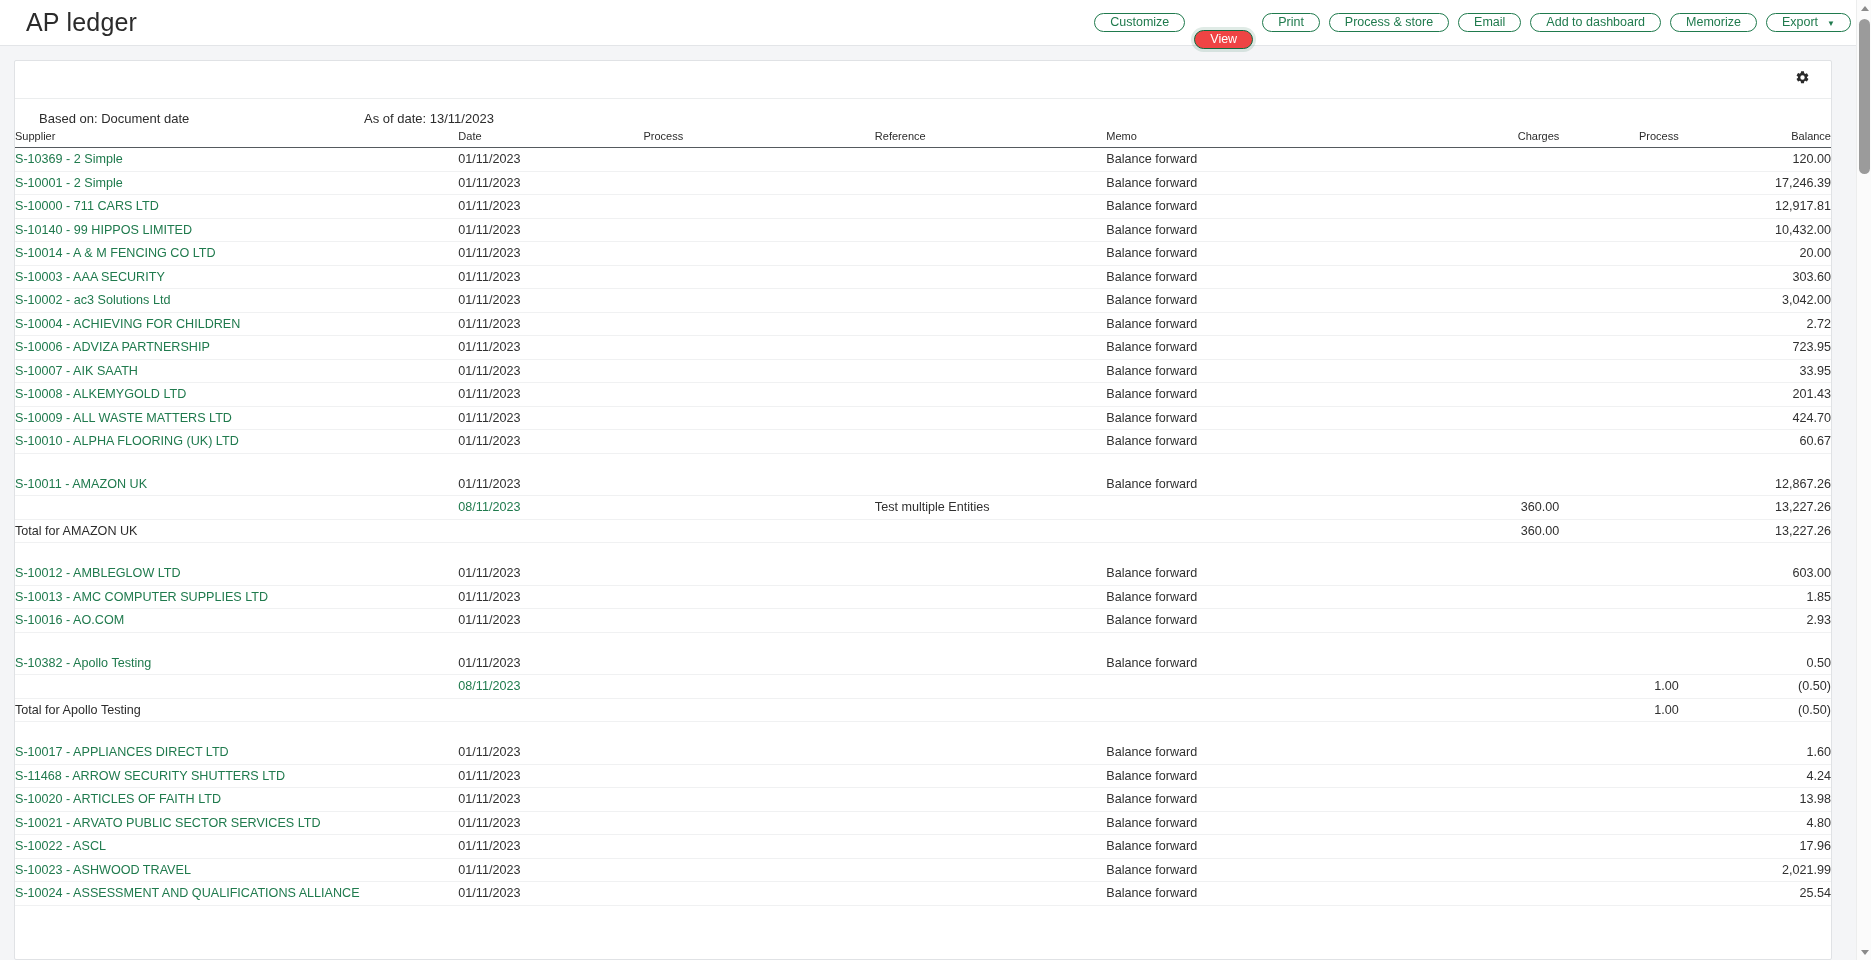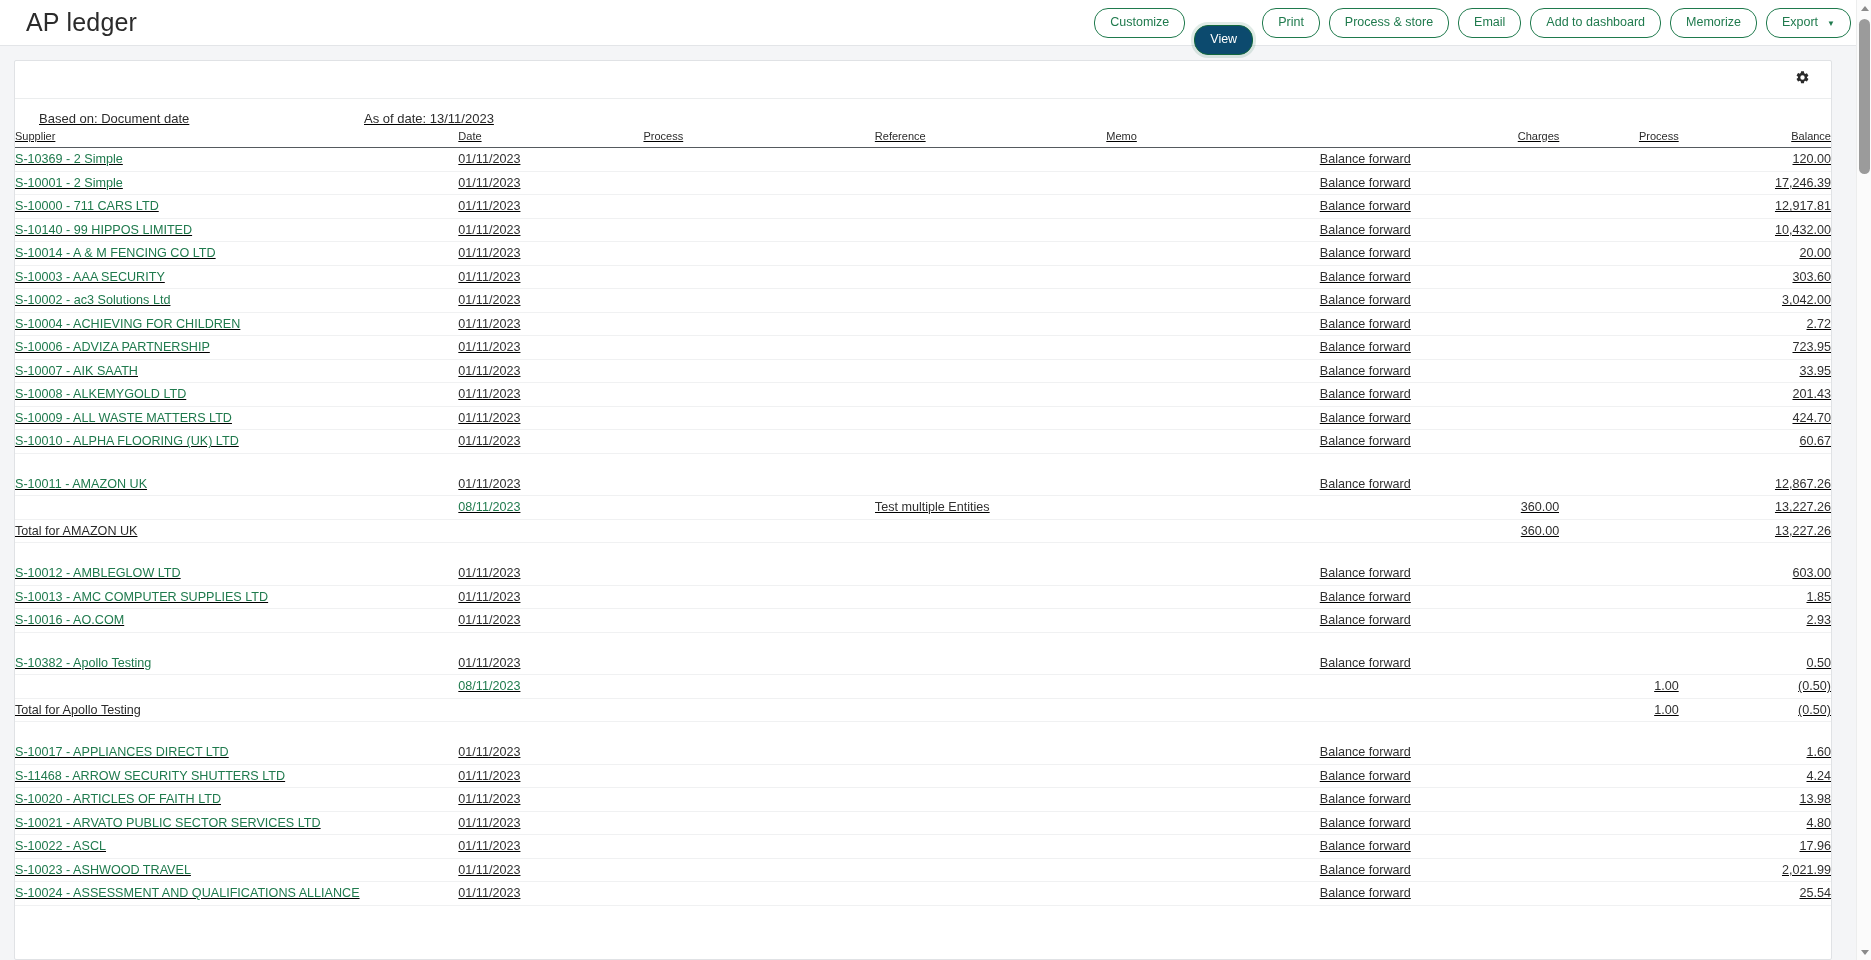--- a/index.html
+++ b/index.html
@@ -28,55 +28,54 @@
     letter-spacing: .2px;
     white-space: nowrap;
   }
   #toolbar {
     margin-left: auto;
     display: flex;
     align-items: center;
     gap: 9px;
   }
   .tbtn {
-    height: 30px;
+    height: 19px;
     border-radius: 14px;
     border: 1px solid #1f7a4d;
     background: #ffffff;
     color: #1f7a4d;
     font-size: 12.5px;
     font-family: "Liberation Sans", sans-serif;
     padding: 0 15px;
     display: inline-flex;
     align-items: center;
     justify-content: center;
     white-space: nowrap;
     cursor: pointer;
     line-height: 1;
   }
   .tbtn.primary {
-    background: #0c4a6e;
+    background: #ef4444;
     border-color: #12683d;
     color: #ffffff;
     box-shadow: 0 0 0 3px rgba(18,104,61,0.13);
     margin-top: 34px;
   }
   .tbtn .caret {
     margin-left: 9px;
     font-size: 8px;
     line-height: 1;
     transform: translateY(1px);
   }
 
   
   #report-area {
     position: relative;
     height: 914px;
     padding: 14px 24px 0 14px;
-    text-decoration: underline;
   }
   #report-card {
     background: #ffffff;
     border: 1px solid #e0e2e5;
     border-radius: 2px;
     width: 1818px;
     height: 900px;
     overflow: hidden;
     position: relative;
   }
@@ -124,21 +123,21 @@
     vertical-align: middle;
     white-space: nowrap;
     overflow: hidden;
     text-overflow: ellipsis;
   }
   td.num { text-align: right; }
   .c-supplier { padding-left: 24px; }
   .c-date     { padding-left: 8px; }
   .c-doc      { padding-left: 8px; }
   .c-ref      { padding-left: 8px; }
-  .c-memo     { padding-left: 8px; text-align: right; }
+  .c-memo     { padding-left: 8px; }
   .pad-r      { padding-right: 14px; }
   .pad-r2     { padding-right: 11px; }
 
   a.link {
     color: #1f7a4d;
     text-decoration: none;
     cursor: pointer;
   }
 
   tr.spacer td { border-bottom: none; height: 19px; }

